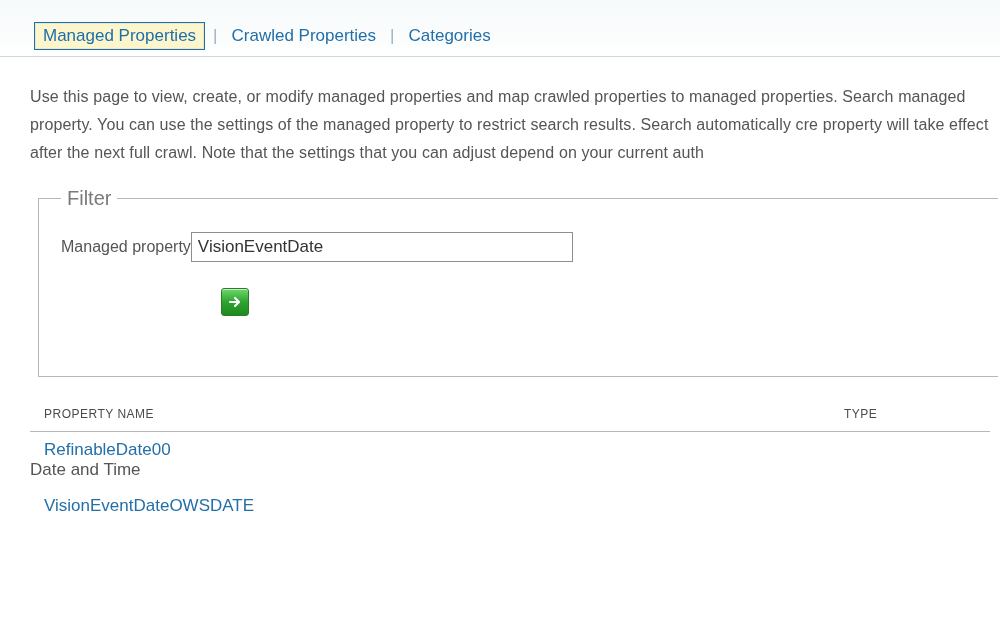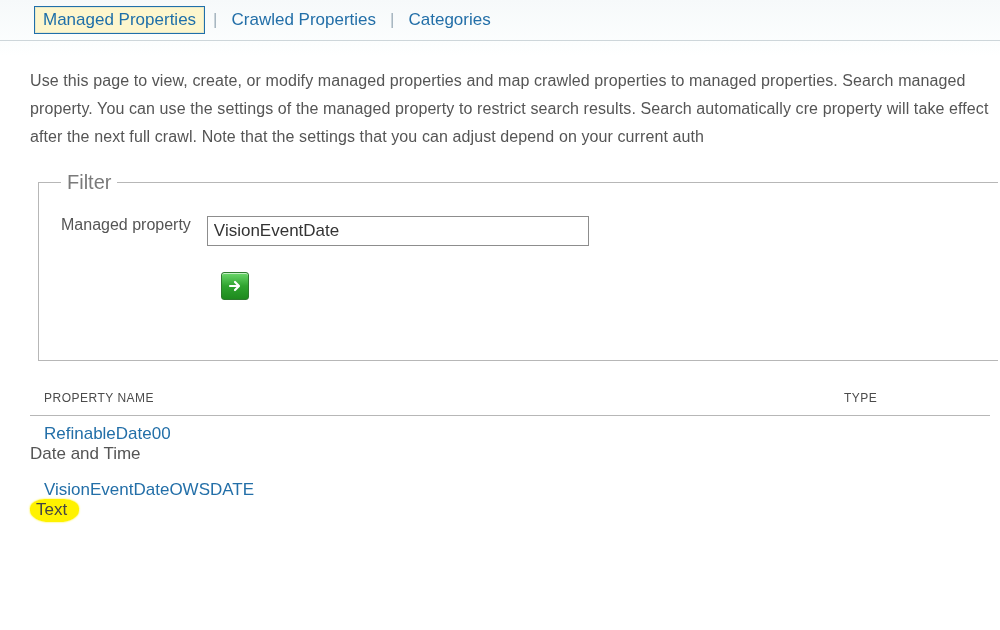--- a/index.html
+++ b/index.html
@@ -10,21 +10,21 @@
     color: #444;
     background: #fff;
     overflow: hidden;
   }
   .page {
     width: 1000px;
     height: 630px;
     background: linear-gradient(180deg, #f6f9fa 0%, #fcfefe 45px, #ffffff 56px);
     position: relative;
     box-sizing: border-box;
-    padding-top: 6px;
+    padding-top: 22px;
   }
 
   
   .tabbar {
     display: flex;
     align-items: center;
     padding: 0 0 6px 34px;
     border-bottom: 1px solid #cdd6da;
     color: #1f6faa;
     font-size: 17px;
@@ -69,21 +69,21 @@
     padding: 22px 0 60px 22px;
     box-sizing: border-box;
   }
   .filter legend {
     color: #7a7a7a;
     font-size: 20px;
     padding: 0 6px;
   }
   .filter-row {
     display: flex;
-    gap: 16px;
+    align-items: center;
   }
   .filter-label {
     color: #555;
     font-size: 16px;
   }
   .filter-input {
     border: 1px solid #8d8d8d;
     height: 28px;
     width: 368px;
     font-size: 17px;
@@ -191,19 +191,16 @@
       <div class="col-type">TYPE</div>
     </div>
 
     <div class="tbl-row">
       <div class="col-name">RefinableDate00</div>
       <div class="col-type">Date and Time</div>
     </div>
 
     <div class="tbl-row">
       <div class="col-name">VisionEventDateOWSDATE</div>
-      <div class="col-type">
-        <span class="hl">Text</span>
-      </div>
     </div>
   </div>
 
 </div>
 
 </body></html>

